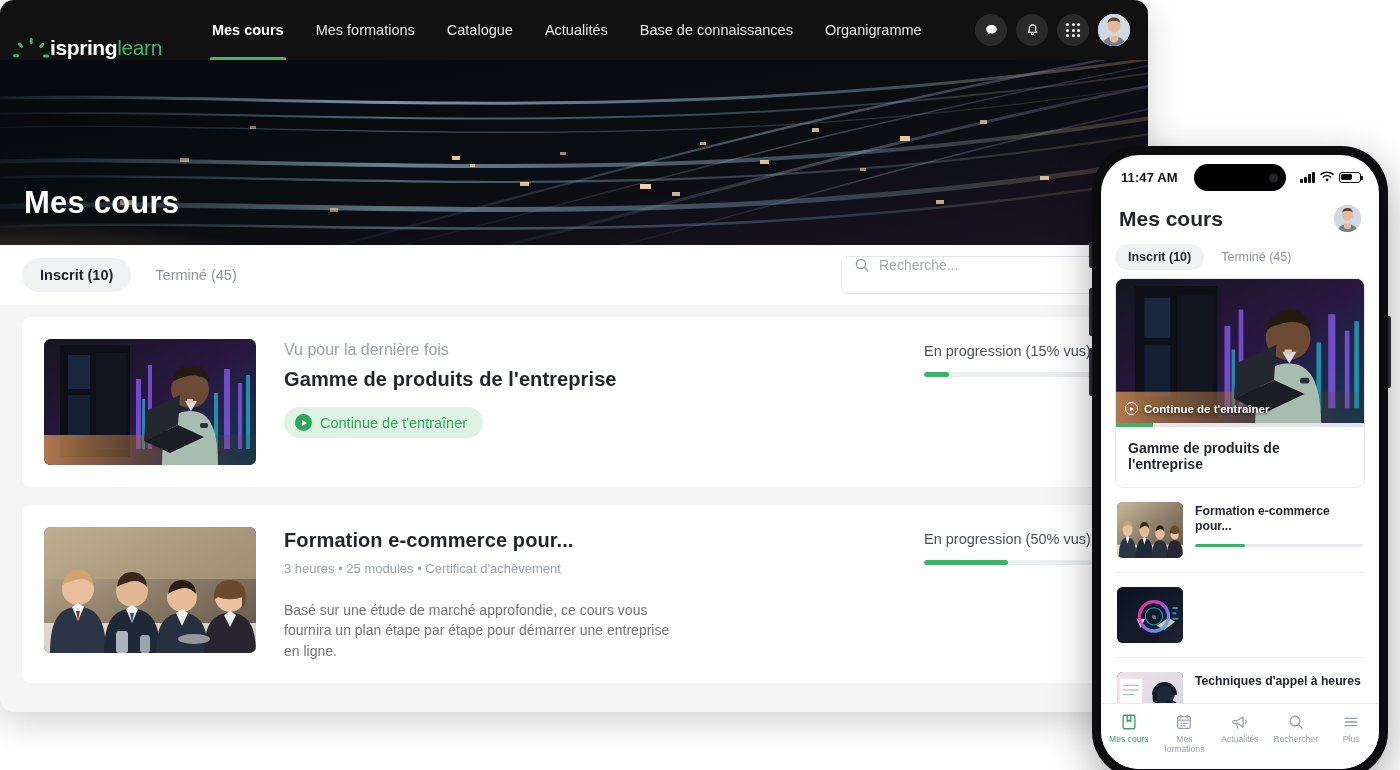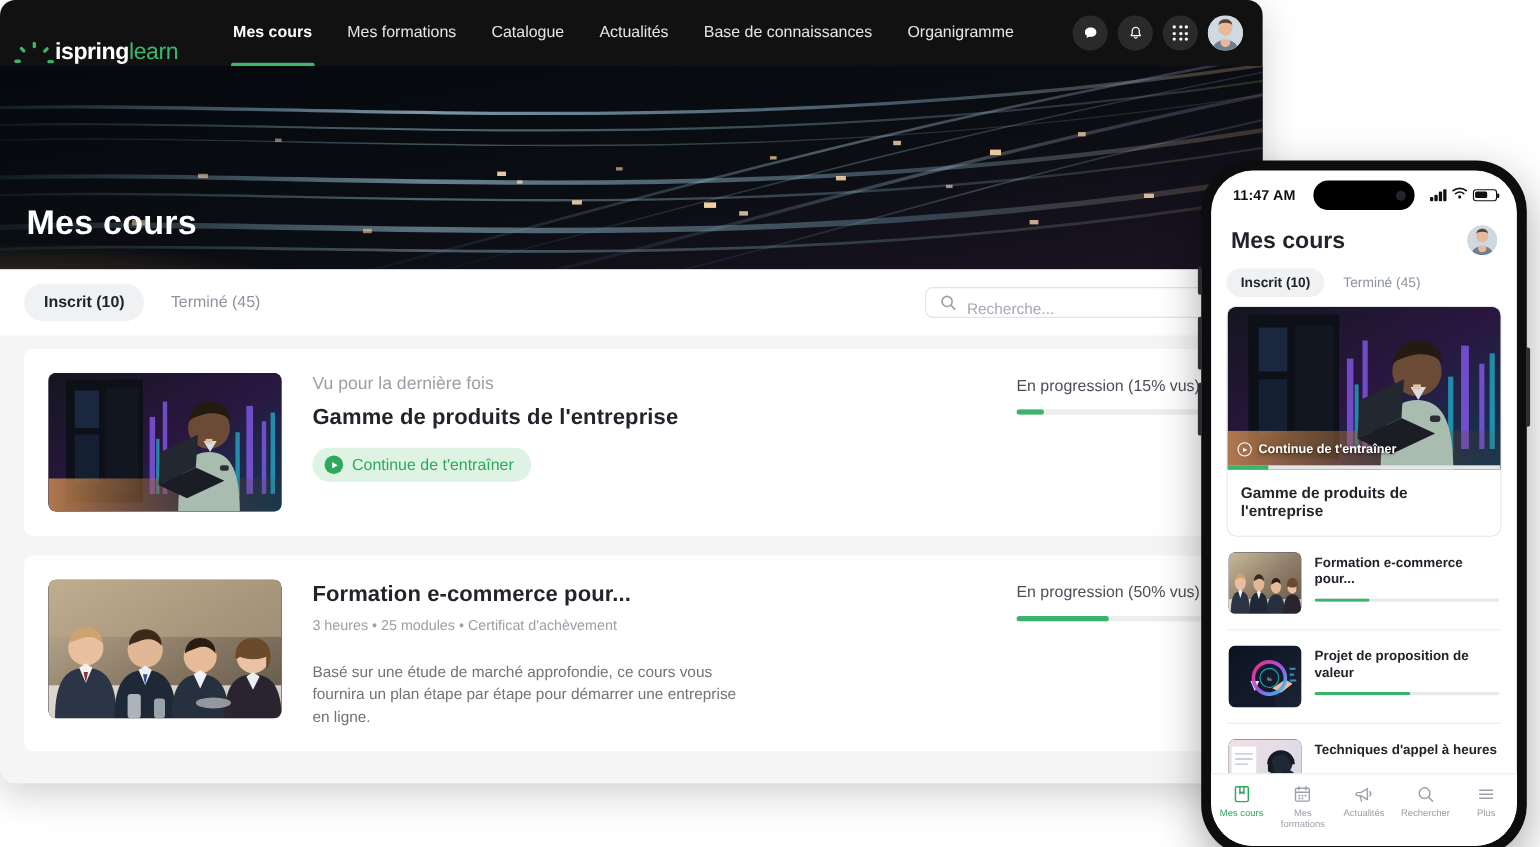--- a/index.html
+++ b/index.html
@@ -92,23 +92,23 @@
   }
   .tabs { display: flex; align-items: center; gap: 6px; }
   .tab {
     font-size: 14.5px; padding: 9px 18px; border-radius: 20px;
     color: #8d939c; cursor: pointer; white-space: nowrap;
   }
   .tab.active { background: #f0f1f3; color: #21242a; font-weight: 700; }
 
   .search {
     position: absolute; right: 22px; top: 50%; transform: translateY(-50%);
-    width: 285px; height: 28px;
+    width: 285px; height: 38px;
     border: 1px solid #e2e4e8; border-radius: 7px; background: #fff;
-    display: flex; align-items: flex-end; padding: 0 12px; gap: 9px;
+    display: flex; align-items: flex-start; padding: 0 12px; gap: 9px;
     cursor: text;
   }
   .search input {
     border: 0; outline: 0; font-size: 14px; color: #21242a;
     font-family: inherit; width: 100%; background: transparent;
   }
   .search input::placeholder { color: #a4a9b2; }
 
   .cards { padding: 12px 22px 0; }
   .card {
@@ -702,26 +702,20 @@
               <circle cx="56" cy="44" r="22" fill="none" stroke="url(#ring)" stroke-width="5" opacity=".95"></circle>
               <circle cx="56" cy="44" r="13" fill="none" stroke="#22d3ee" stroke-width="1.6" opacity=".7"></circle>
               <text x="56" y="48" font-size="7" fill="#dbe6f2" text-anchor="middle" font-family="Liberation Sans">%</text>
               <g fill="#3ea8d6" opacity=".8">
                   <rect x="84" y="30" width="8" height="3"></rect>
                   <rect x="84" y="38" width="6" height="3"></rect>
                   <rect x="84" y="46" width="9" height="3"></rect>
                 </g>
             </svg>
           </div>
-          <div class="ph-item-body">
-            <div class="ph-item-title">Projet de proposition de valeur</div>
-            <div class="ph-item-bar">
-                <i style="width:52%"></i>
-              </div>
-          </div>
         </div>
 
         <div class="ph-item">
           <div class="ph-item-thumb">
             <svg width="66" height="56" viewBox="0 0 100 84" preserveAspectRatio="none">
               <defs>
                 <linearGradient id="t4bg" x1="0" y1="0" x2="1" y2="1">
                   <stop offset="0" stop-color="#f2dfe6"></stop>
                     <stop offset="1" stop-color="#cfd9e4"></stop>
                 </linearGradient>

